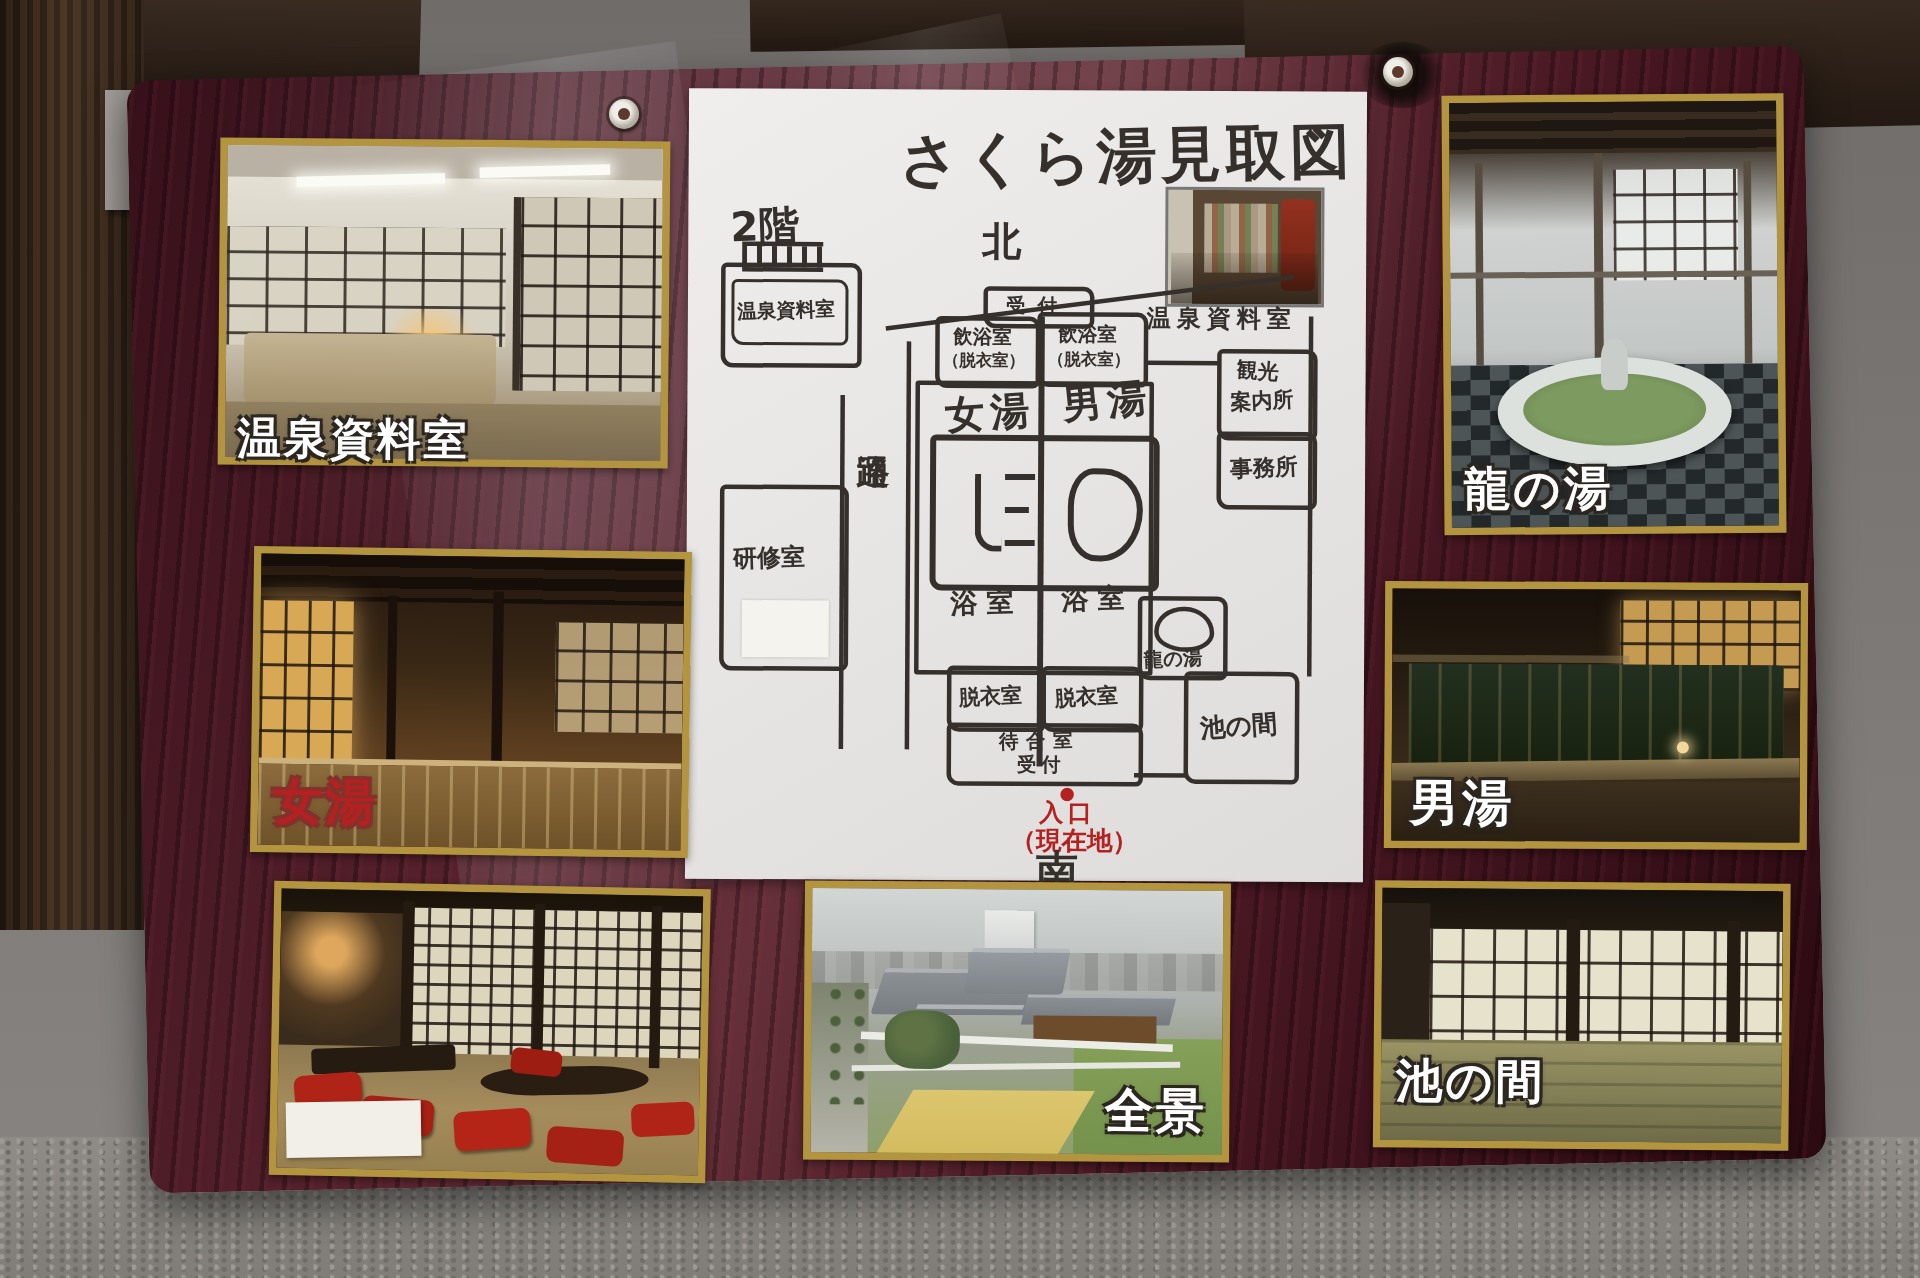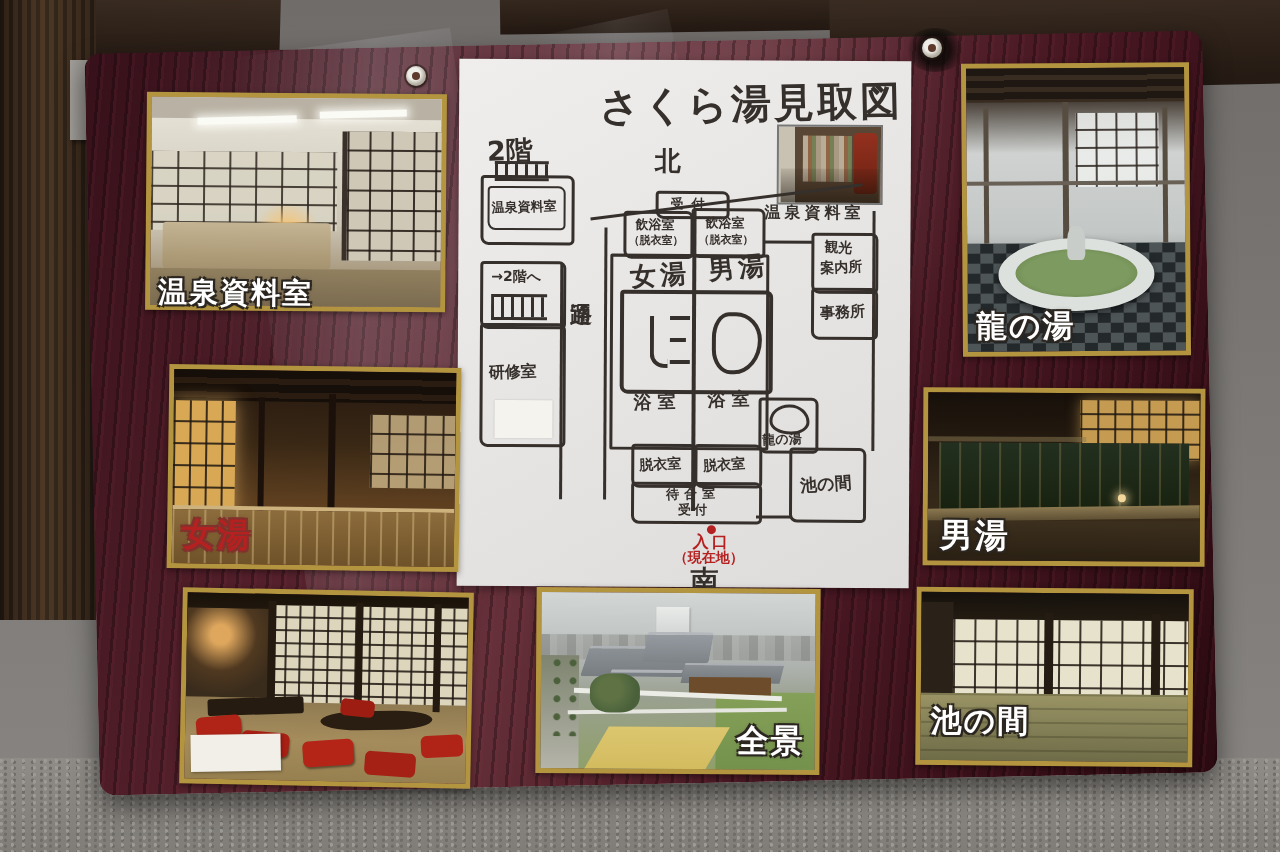--- a/index.html
+++ b/index.html
@@ -78,24 +78,20 @@
     </div>
     <div class="ptext" style="left:306px;top:142px;font-size:16px;letter-spacing:4px;font-weight:600;">温泉資料室</div>
 
     <div class="ptext" style="left:28px;top:74px;font-size:27px;transform:rotate(-2deg);">2階</div>
     <div class="stairs" style="left:36px;top:102px;width:54px;height:14px;"></div>
     <div class="pbox" style="left:22px;top:116px;width:88px;height:64px;">
       <div class="pbox" style="left:4px;top:8px;width:74px;height:40px;border-width:2px;">
         <div class="ptext" style="left:2px;top:10px;font-size:13px;transform:rotate(-2deg);">温泉資料室</div>
       </div>
     </div>
-    <div class="pbox" style="left:22px;top:202px;width:80px;height:62px;">
-      <div class="ptext" style="left:8px;top:4px;font-size:14px;">→2階へ</div>
-      <div class="stairs" style="left:8px;top:30px;width:56px;height:20px;"></div>
-    </div>
     <div class="pbox" style="left:22px;top:264px;width:80px;height:118px;">
       <div class="ptext" style="left:6px;top:36px;font-size:16px;transform:rotate(-2deg);">研修室</div>
       <div class="abs" style="left:12px;top:74px;width:58px;height:38px;background:#f4f3ee;box-shadow:0 0 2px rgba(0,0,0,.2);"></div>
     </div>
 
     <div class="pline" style="left:102px;top:204px;width:3px;height:236px;"></div>
     <div class="pline" style="left:146px;top:168px;width:3px;height:272px;"></div>
     <div class="ptext vtext" style="left:108px;top:226px;font-size:22px;">通路</div>
 
     <div class="pline" style="left:132px;top:158px;width:274px;height:3px;transform:rotate(-7.5deg);transform-origin:left center;"></div>
@@ -135,21 +131,21 @@
       <div class="ptext" style="left:6px;top:9px;font-size:14px;transform:rotate(-4deg);">脱衣室</div>
     </div>
     <div class="pbox" style="left:174px;top:422px;width:125px;height:36px;">
       <div class="ptext" style="left:32px;top:0px;font-size:13px;letter-spacing:5px;transform:rotate(-2deg);">待合室</div>
       <div class="ptext" style="left:44px;top:16px;font-size:13px;letter-spacing:3px;">受付</div>
     </div>
     <div class="pline" style="left:299px;top:455px;width:36px;height:3px;"></div>
 
     <div class="abs" style="left:250px;top:465px;width:9px;height:9px;border-radius:50%;background:#b52020;"></div>
     <div class="ptext red" style="left:236px;top:472px;font-size:16px;letter-spacing:3px;">入口</div>
-    <div class="ptext red" style="left:217px;top:489px;font-size:14px;">（現在地）</div>
+    <div class="ptext red" style="left:217px;top:489px;font-size:17px;">（現在地）</div>
     <div class="ptext" style="left:234px;top:502px;font-size:28px;">南</div>
 
     <div class="pline" style="left:305px;top:180px;width:50px;height:3px;"></div>
     <div class="pline" style="left:414px;top:150px;width:3px;height:240px;"></div>
     <div class="pbox" style="left:353px;top:172px;width:61px;height:55px;">
       <div class="ptext" style="left:10px;top:3px;font-size:14px;transform:rotate(4deg);">観光</div>
       <div class="ptext" style="left:6px;top:23px;font-size:14px;transform:rotate(-3deg);">案内所</div>
     </div>
     <div class="pbox" style="left:353px;top:227px;width:61px;height:46px;">
       <div class="ptext" style="left:6px;top:12px;font-size:15px;transform:rotate(-3deg);">事務所</div>

